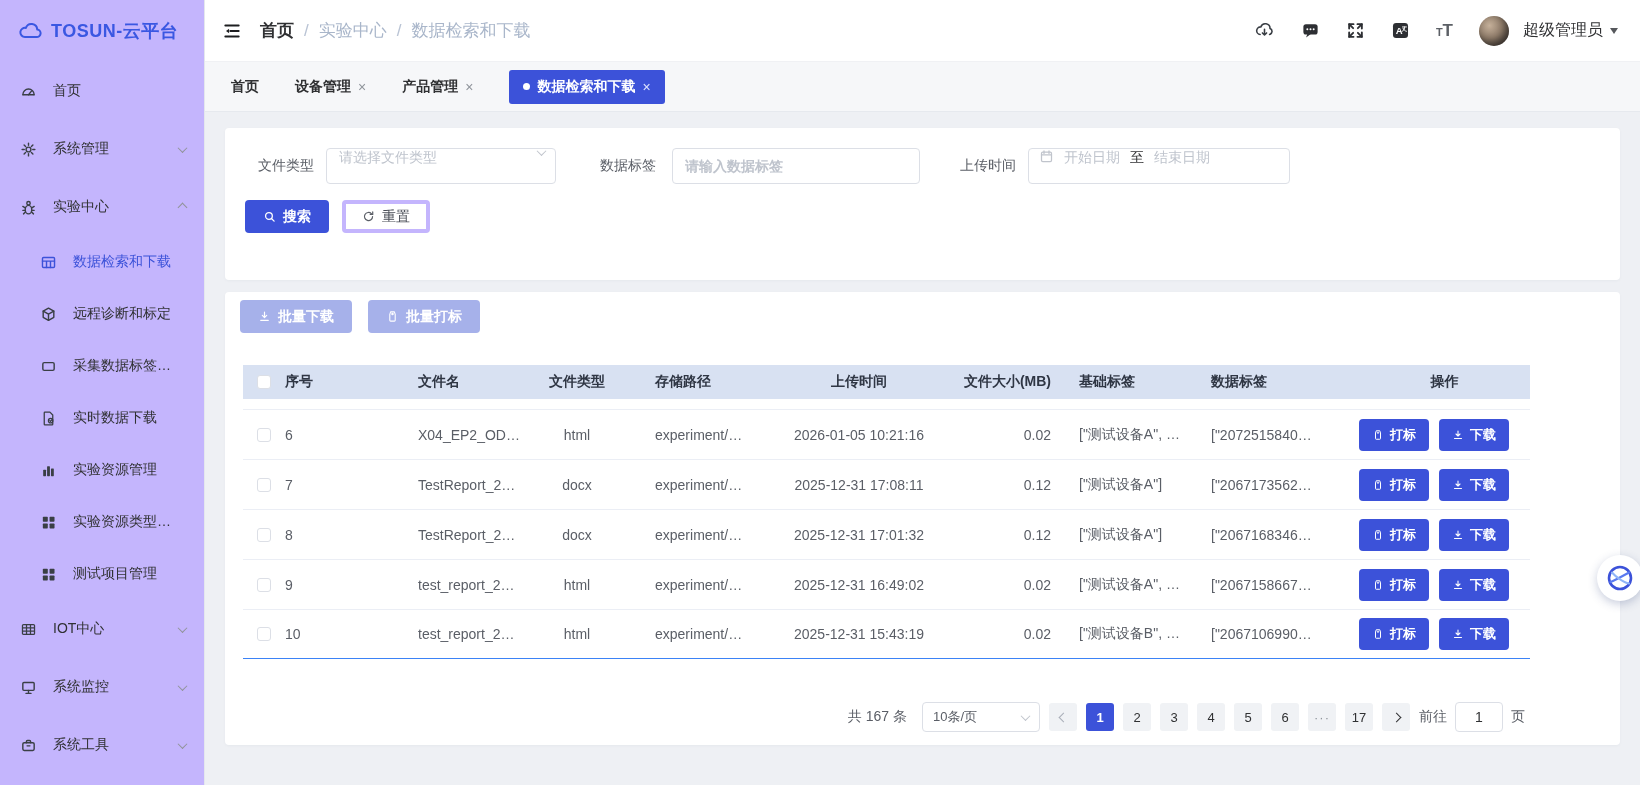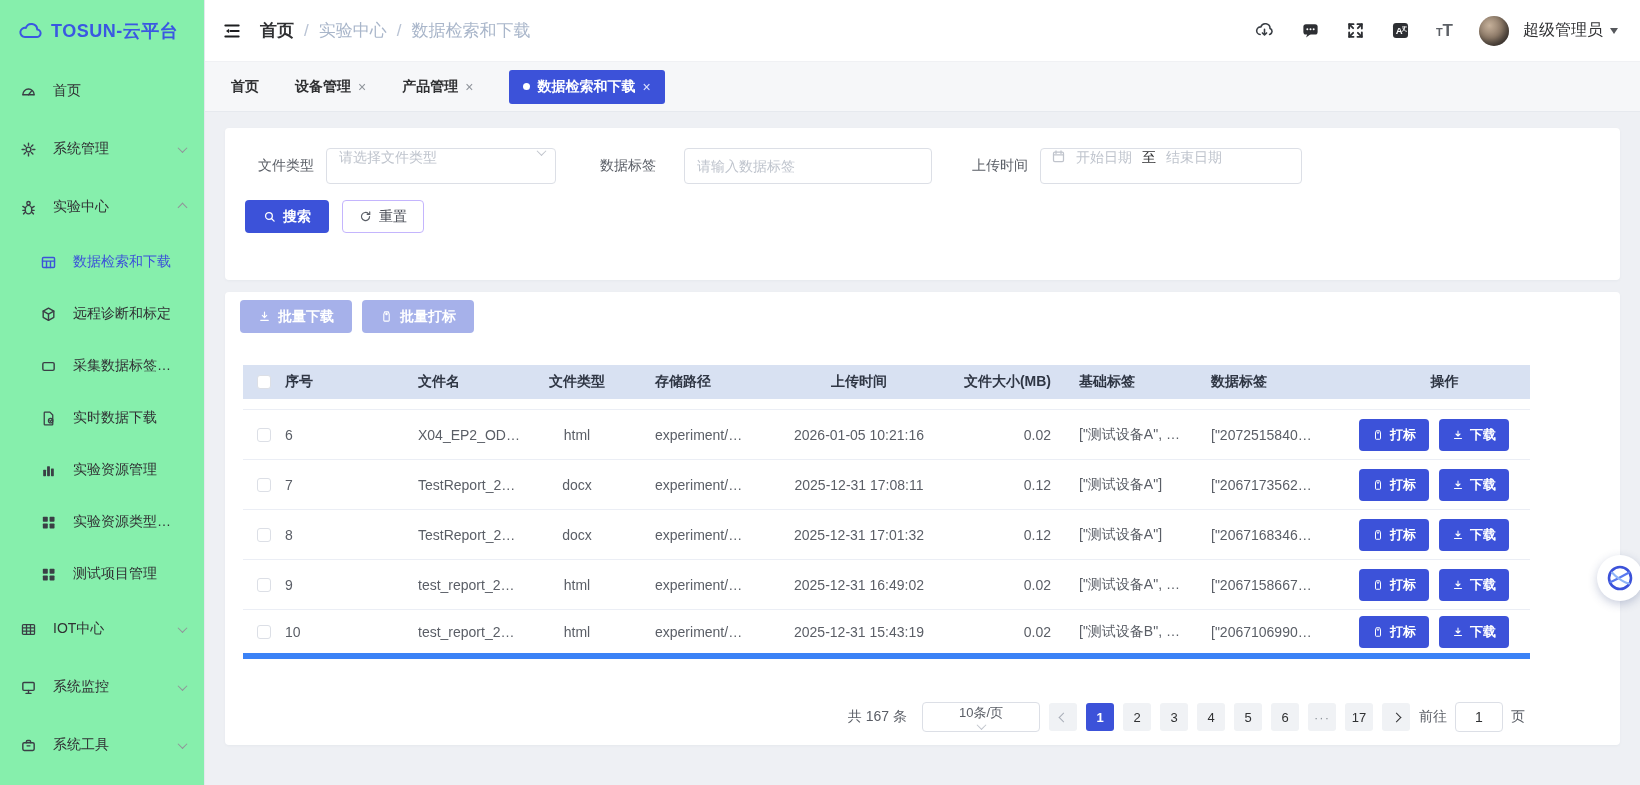--- a/index.html
+++ b/index.html
@@ -1,21 +1,21 @@
 <!DOCTYPE html>
 <html><head>
 <meta charset="utf-8">
 <style>
   * { margin:0; padding:0; box-sizing:border-box; }
   html,body { width:1640px; height:785px; overflow:hidden; }
   body { font-family:"Liberation Sans","DejaVu Sans",sans-serif; background:#eef0f4; color:#303133; font-size:14px; position:relative; }
   svg { display:block; }
 
   
-  .sidebar { position:absolute; left:0; top:0; width:205px; height:785px; background:#86efac; border-right:1px solid #e4e7ed; z-index:5; }
+  .sidebar { position:absolute; left:0; top:0; width:205px; height:785px; background:#c4b5fd; border-right:1px solid #e4e7ed; z-index:5; }
   .logo { height:62px; display:flex; align-items:center; padding-left:18px; gap:9px; }
   .logo-text { color:#3a57e2; font-size:18px; font-weight:bold; letter-spacing:.5px; }
   .menu-item { height:58px; display:flex; align-items:center; padding:0 18px 0 20px; gap:16px; cursor:pointer; color:#303133; font-size:14px; }
   .menu-item .mi-label { flex:1; }
   .sub-item { height:52px; display:flex; align-items:center; padding-left:40px; gap:16px; cursor:pointer; color:#303133; font-size:14px; }
   .sub-item.active { color:#3c52d9; }
   .micon { width:17px; height:17px; color:#3a3f45; flex:0 0 auto; }
   .sub-item.active .micon { color:#3c52d9; }
   .chev { width:7px; height:7px; border-right:1.4px solid #909399; border-bottom:1.4px solid #909399; display:inline-block; }
   .chev.down { transform:rotate(45deg) translate(-1px,-1px); }
@@ -47,53 +47,53 @@
   .card { position:absolute; background:#fff; border-radius:4px; box-shadow:0 1px 3px rgba(30,40,80,.04); }
   .filter-card { left:225px; top:128px; width:1395px; height:152px; }
   .table-card { left:225px; top:292px; width:1395px; height:453px; }
 
   
   .f-row1 { position:absolute; top:20px; left:0; width:100%; height:36px; display:flex; align-items:center; }
   .f-label { font-size:14px; color:#5a5e66; }
   .ctl { height:36px; border:1px solid #dcdfe6; border-radius:4px; background:#fff; display:flex; align-items:flex-start; }
   .ph { color:#bfc4cd; font-size:14px; }
   .select-ctl { width:230px; margin-left:12px; padding:0 10px 0 12px; justify-content:space-between; cursor:pointer; }
-  .text-input { width:248px; margin-left:28px; padding:0 12px; font-size:14px; color:#6d28d9; font-family:inherit; outline:none; }
+  .text-input { width:248px; margin-left:16px; padding:0 12px; font-size:14px; color:#6d28d9; font-family:inherit; outline:none;font-weight:bold; }
   .text-input::placeholder { color:#bfc4cd; }
   .date-ctl { width:262px; margin-left:12px; padding:0 10px; gap:10px; cursor:pointer; }
   .date-sep { color:#303133; font-size:14px; }
   .f-row2 { position:absolute; top:72px; left:20px; display:flex; gap:13px; }
   .btn { height:33px; border-radius:4px; font-size:14px; font-weight:600; display:inline-flex; align-items:center; justify-content:center; gap:7px; cursor:pointer; border:none; font-family:inherit; }
   .btn-primary { background:#3c52d9; color:#fff; padding:0 18px; }
-  .btn-plain { background:#fff; color:#4a4e57; border:1px solid #c4b5fd; padding:0 16px; font-weight:400; }
+  .btn-plain { background:#fff; color:#4a4e57; border:4px solid #c4b5fd; padding:0 16px; font-weight:400; }
   .btn-disabled { background:#a6b1ea; color:#fff; padding:0 18px; cursor:not-allowed; }
 
   
-  .batch-row { position:absolute; left:15px; top:8px; display:flex; gap:10px; }
+  .batch-row { position:absolute; left:15px; top:8px; display:flex; gap:16px; }
   .grid-table { position:absolute; left:18px; top:73px; width:1287px; }
   .trow { display:grid; grid-template-columns:42px 78px 168px 92px 136px 200px 118px 132px 150px 171px; align-items:center; }
   .thead { background:#d8e1f2; height:34px; font-weight:600; color:#2f3644; font-size:14px; }
   .spacer { height:10px; }
   .tbody-row { height:50px; border-top:1px solid #ebeef5; color:#5a5e66; font-size:14px; background:#fff; }
-  .tbody-row:last-child { border-bottom:6px solid #3b82f6; }
+  .tbody-row:last-child { border-bottom:1px solid #3b82f6; }
   .c-check { display:flex; justify-content:center; }
   .cb { width:14px; height:14px; border:1px solid #dcdfe6; border-radius:3px; background:#fff; cursor:pointer; }
   .c-right { text-align:left; padding-right:8px; }
   .c-file { padding-left:55px; text-align:left; }
   .c-center { text-align:center; }
   .c-path { padding-left:32px; }
   .c-size { text-align:right; padding-right:26px; }
   .c-left { text-align:left; padding-left:2px; }
   .c-ops { display:flex; justify-content:flex-start; gap:10px; }
   .mini-btn { height:32px; background:#3c52d9; color:#fff; border-radius:4px; font-size:13px; font-weight:600; display:inline-flex; align-items:center; gap:6px; padding:0 13px; cursor:pointer; }
 
   
   .pagination { position:absolute; right:95px; bottom:13px; display:flex; align-items:center; gap:9px; font-size:13px; color:#5a5e66; }
   .total-txt { font-size:14px; margin-right:6px; }
-  .psize { width:118px; height:30px; border:1px solid #dcdfe6; border-radius:4px; display:flex; align-items:center; justify-content:space-between; padding:1px 10px; background:#fff; cursor:pointer; color:#5a5e66;flex-direction:column; }
+  .psize { width:118px; height:30px; border:1px solid #dcdfe6; border-radius:4px; display:flex; align-items:center; justify-content:space-between; padding:8px 10px; background:#fff; cursor:pointer; color:#5a5e66; }
   .pbtn { min-width:28px; height:28px; border-radius:3px; background:#f0f2f5; display:inline-flex; align-items:center; justify-content:center; font-size:13px; color:#303133; cursor:pointer; padding:0 6px; }
   .pbtn.active { background:#3c52d9; color:#fff; font-weight:600; }
   .pbtn.nav { color:#a9aeb8; }
   .pchev { width:7px; height:7px; border-right:1.5px solid currentColor; border-bottom:1.5px solid currentColor; display:inline-block; }
   .pchev.left { transform:rotate(135deg); }
   .pchev.right { transform:rotate(-45deg); }
   .goto { display:flex; align-items:center; gap:8px; font-size:14px; }
   .goto-input { width:48px; height:30px; border:1px solid #dcdfe6; border-radius:4px; text-align:center; font-size:14px; color:#303133; outline:none; font-family:inherit; }
 
   

